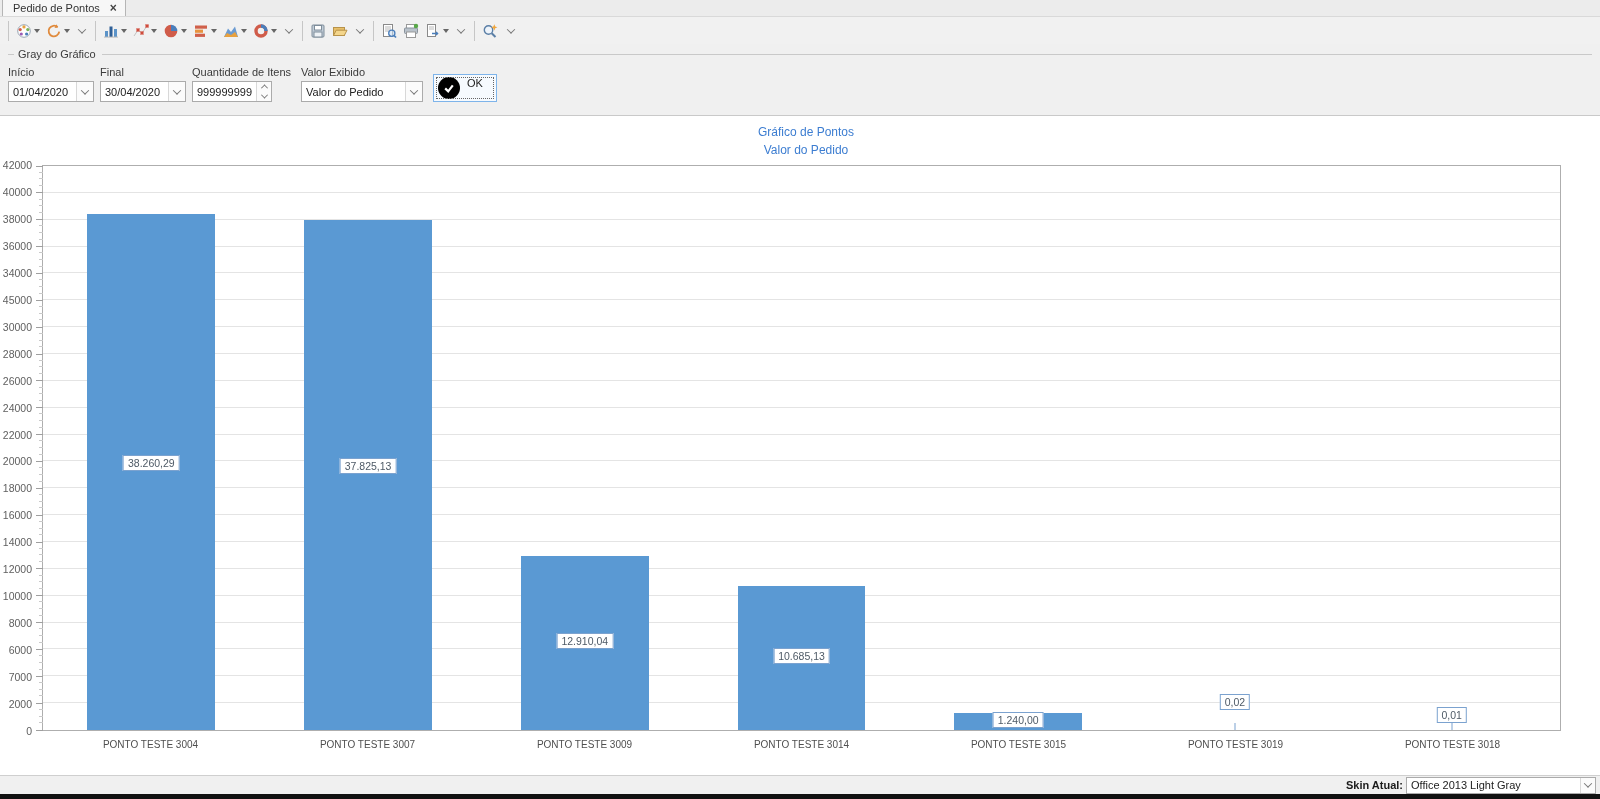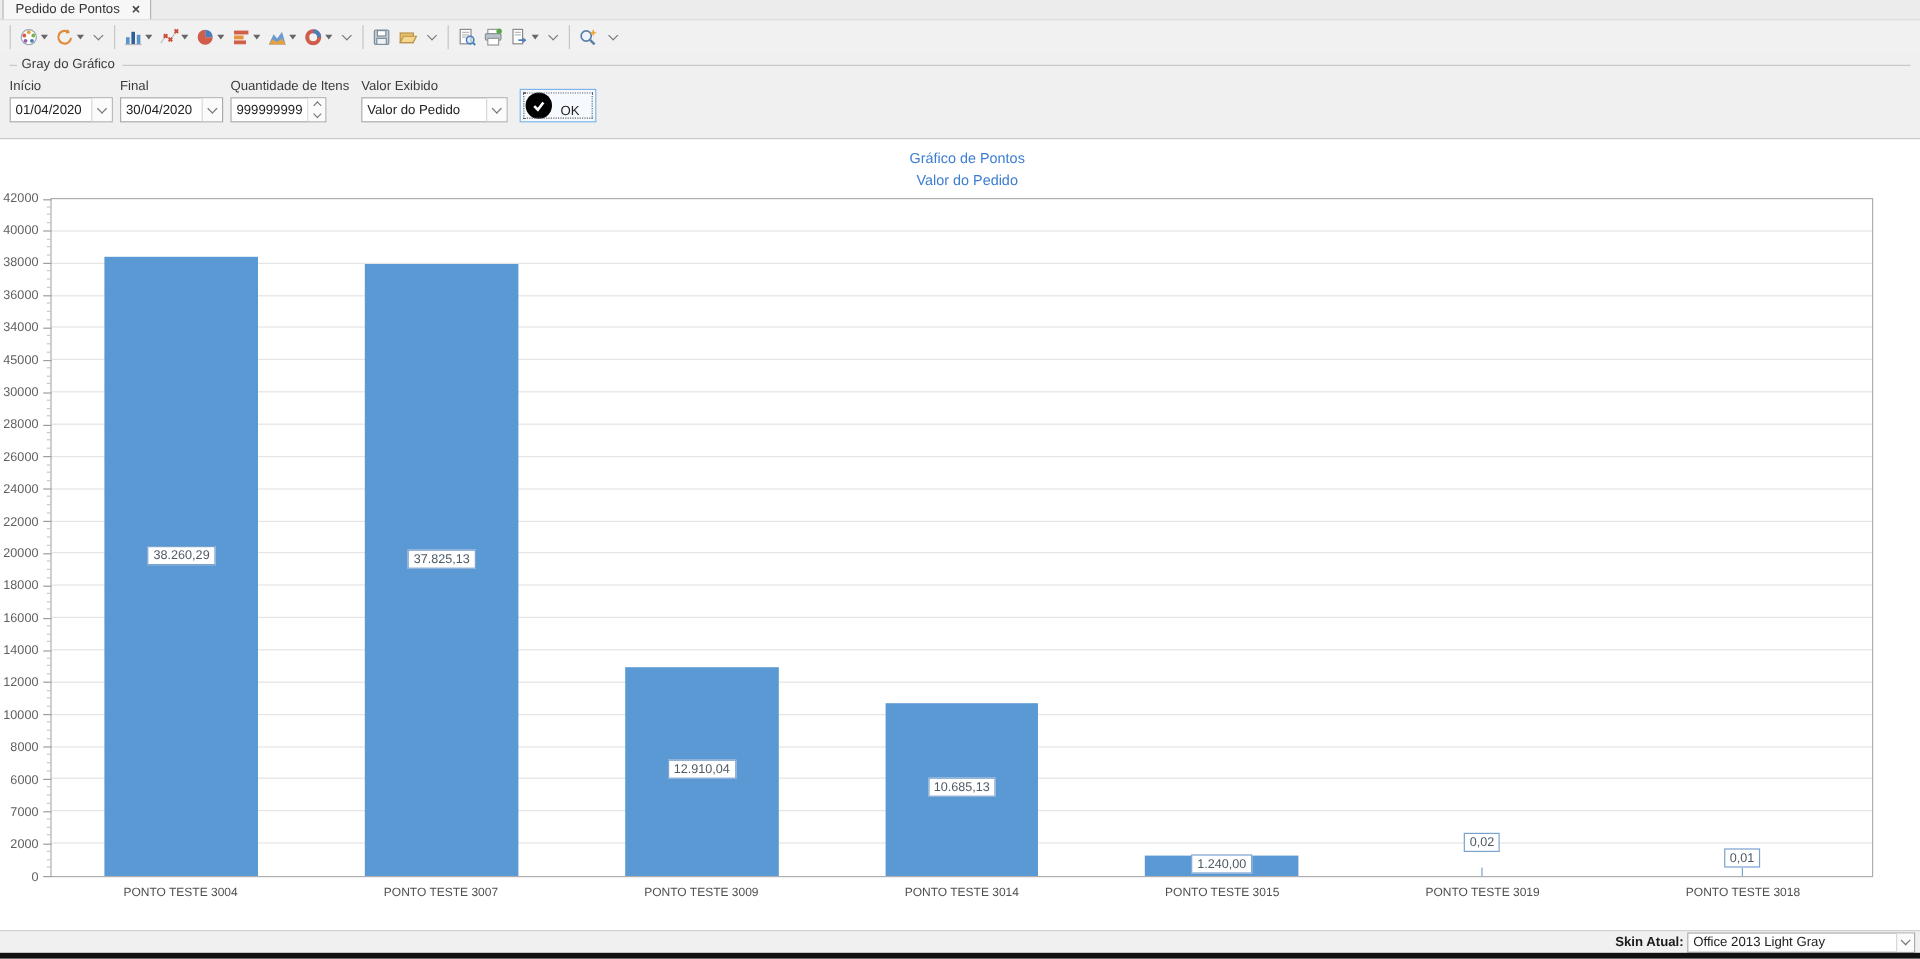--- a/index.html
+++ b/index.html
@@ -33,21 +33,21 @@
   .combo input, .spin input { border:none; outline:none; flex:1; min-width:0; padding:0 4px; font-family:"Liberation Sans",sans-serif; font-size:11px; color:#222; background:transparent; }
   .spin input { text-align:right; }
   .combo-btn { width:17px; align-self:stretch; display:flex; align-items:center; justify-content:center; border-left:1px solid #d8d8d8; background:#fbfbfb; cursor:pointer; }
   .combo-btn .chev { margin:0; transform:rotate(45deg) translate(-1px,-1px); }
   .spin-btns { width:15px; align-self:stretch; display:flex; flex-direction:column; border-left:1px solid #d8d8d8; }
   .spin-btn { flex:1; display:flex; align-items:center; justify-content:center; background:#fbfbfb; cursor:pointer; }
   .spin-chev { width:5px; height:5px; border-right:1.2px solid #777; border-bottom:1.2px solid #777; }
   .up { transform:rotate(-135deg) translate(-1px,-1px); }
   .down { transform:rotate(45deg) translate(-1px,-1px); }
 
-  .ok-btn { height:28px; min-width:64px; border:1px solid #7eb4ea; background:#f6fafe; display:flex; align-items:flex-end; gap:7px;
+  .ok-btn { height:28px; min-width:64px; border:1px solid #7eb4ea; background:#f6fafe; display:flex; align-items:flex-start; gap:7px;
             padding:2px 12px 2px 4px; position:relative; cursor:pointer; margin-left:4px; }
   .ok-btn::after { content:""; position:absolute; inset:2px; border:1px dotted #666; pointer-events:none; }
   .ok-circle { width:22px; height:22px; border-radius:50%; background:#000; display:flex; align-items:center; justify-content:center; }
   .ok-label { font-size:11px; color:#222; }
 
   
   .chart-panel { flex:1; background:#fff; border-top:1px solid #c9c9c9; display:flex; flex-direction:column; }
   .chart-titles { padding-top:7px; text-align:center; color:#3c7dd1; font-size:12px; }
   .chart-titles div { line-height:18px;margin-left:12px; }
   .chart-body { display:flex; margin-top:6px; }

